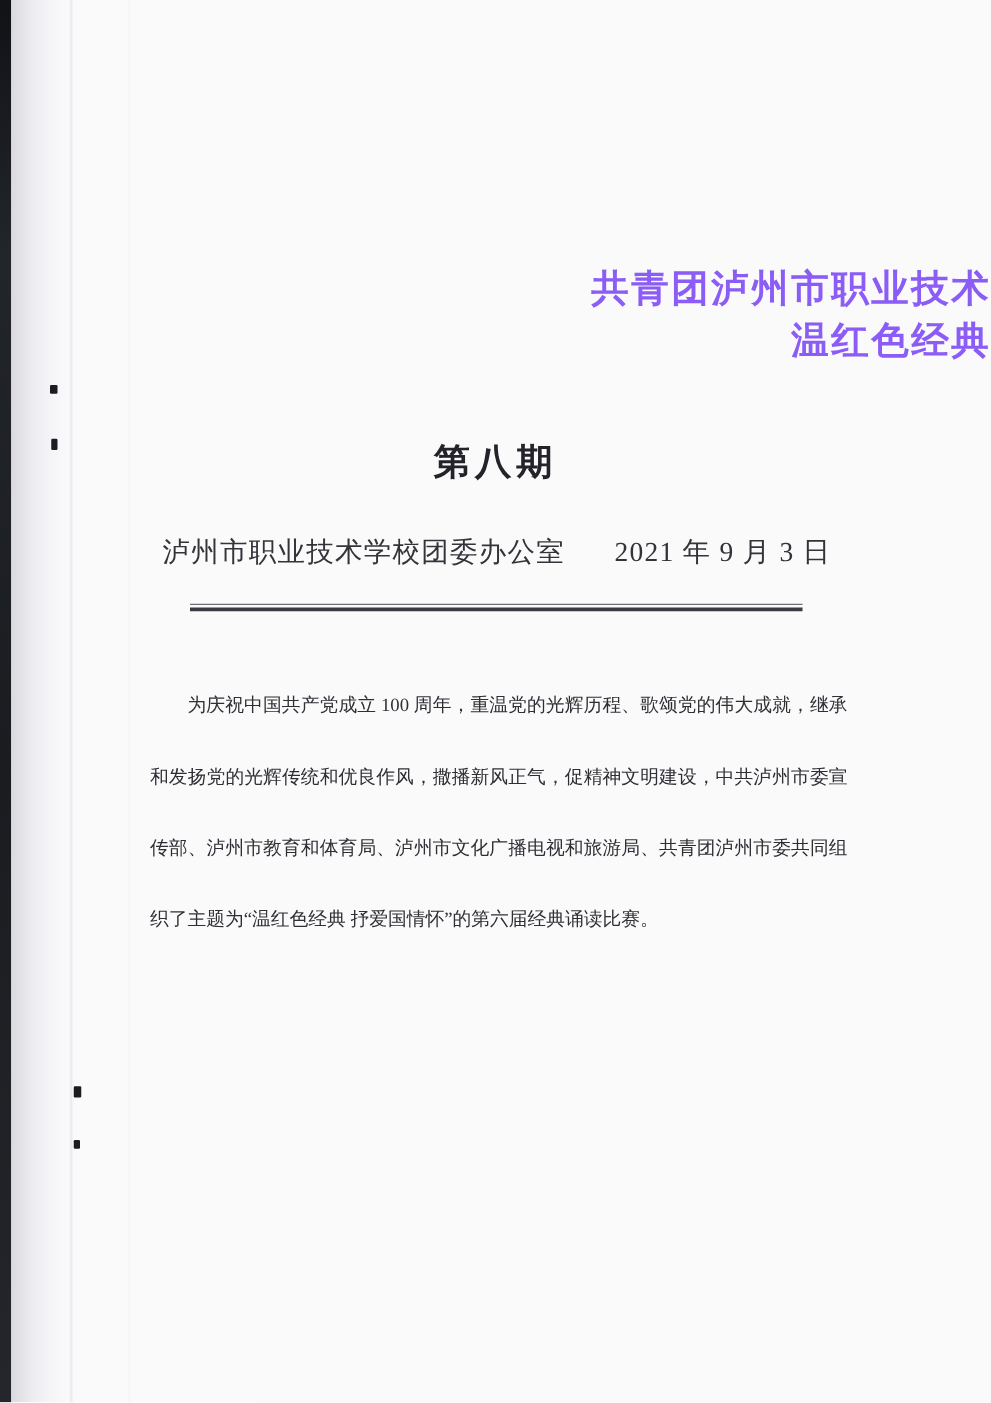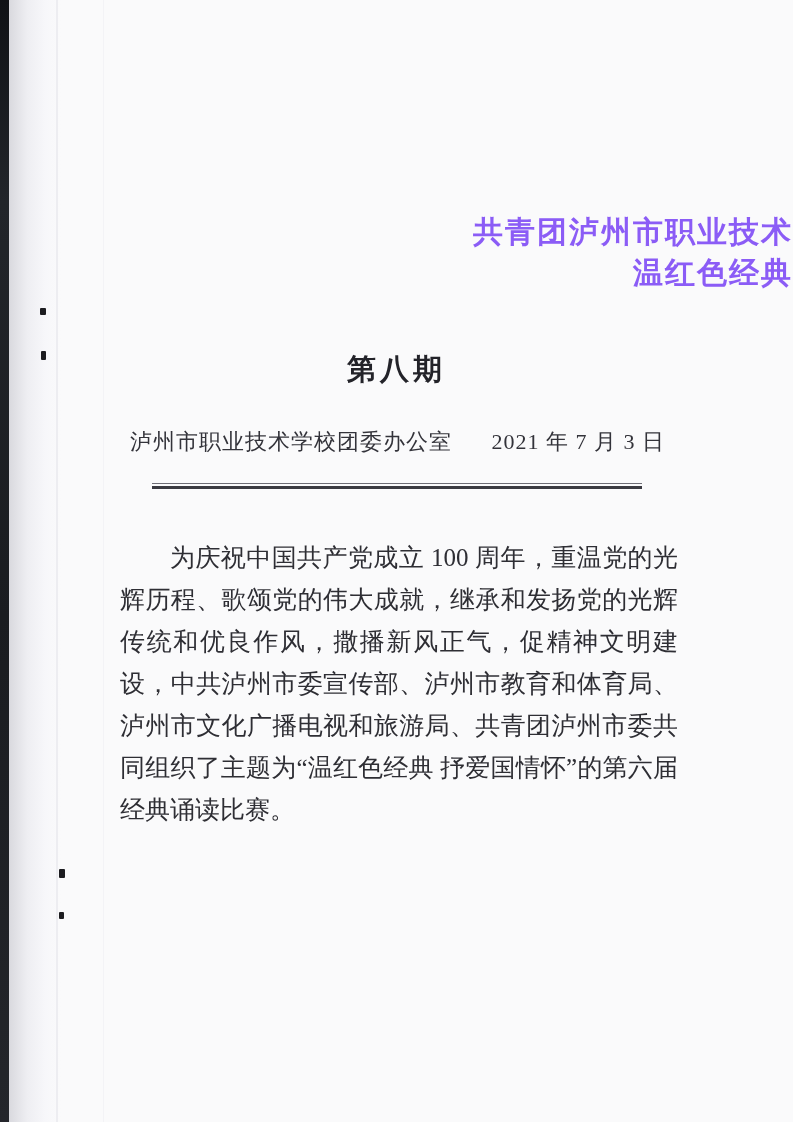--- a/index.html
+++ b/index.html
@@ -75,22 +75,22 @@
     letter-spacing: 1px;
     color: #33333a;
   }
   .rule-double {
     position: absolute; left: 152px; top: 483px; width: 490px; height: 2px;
     border-top: 1.5px solid #6e6e76;
     border-bottom: 3px solid #3a3a41;
   }
   .bodytext {
     position: absolute; left: 120px; top: 537px; width: 558px;
-    font-size: 25px;
-    line-height: 42px;
+    font-size: 15px;
+    line-height: 57px;
     text-align: justify;
     color: #2e2e34;
   }
   .bodytext p {
     margin: 0;
     text-indent: 2em;
   }
 </style>
 </head>
 <body>
@@ -108,21 +108,21 @@
 
   <div class="title-block">
     <div class="title-line">共青团泸州市职业技术</div>
     <div class="title-line">温红色经典</div>
   </div>
 
   <div class="issue">第八期</div>
 
   <div class="byline">
     <span>泸州市职业技术学校团委办公室</span>
-    <span>2021 年 7 月 3 日</span>
+    <span>2021 年 9 月 3 日</span>
   </div>
 
   <div class="rule-double"></div>
 
   <div class="bodytext">
     <p>为庆祝中国共产党成立 100 周年，重温党的光辉历程、歌颂党的伟大成就，继承和发扬党的光辉传统和优良作风，撒播新风正气，促精神文明建设，中共泸州市委宣传部、泸州市教育和体育局、泸州市文化广播电视和旅游局、共青团泸州市委共同组织了主题为“温红色经典 抒爱国情怀”的第六届经典诵读比赛。</p>
   </div>
 
 </div>
 

